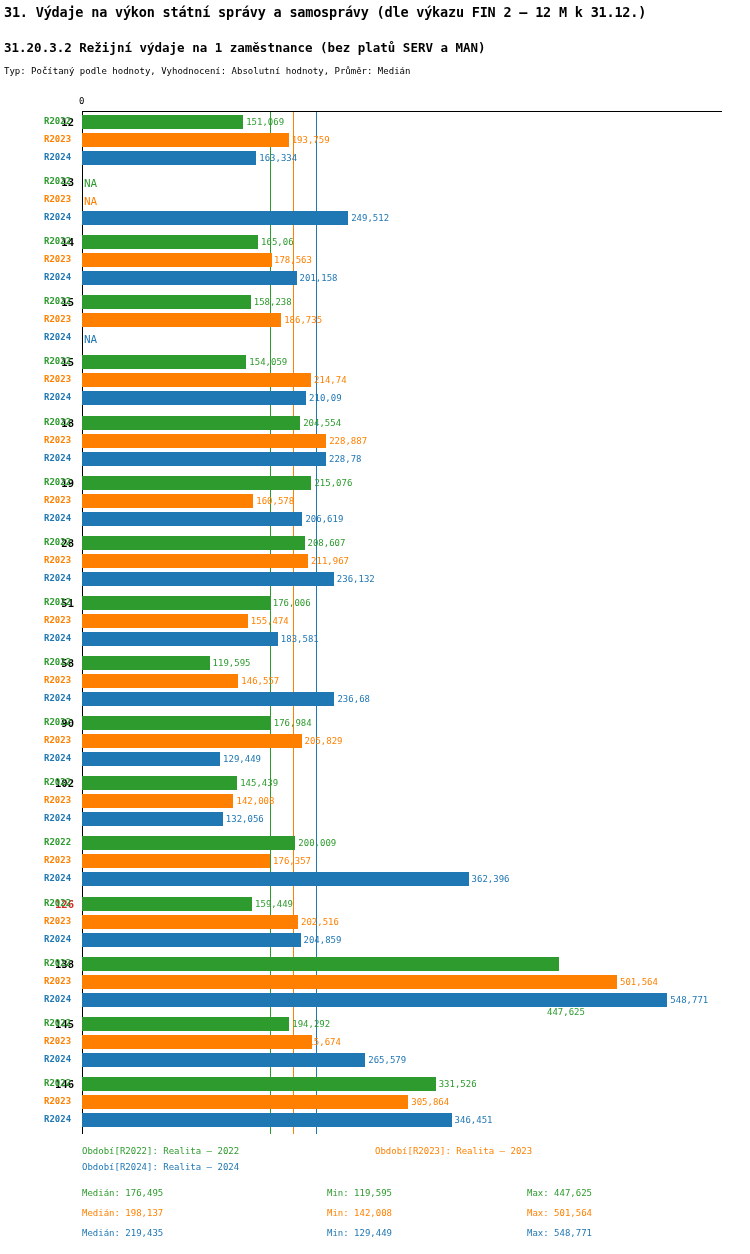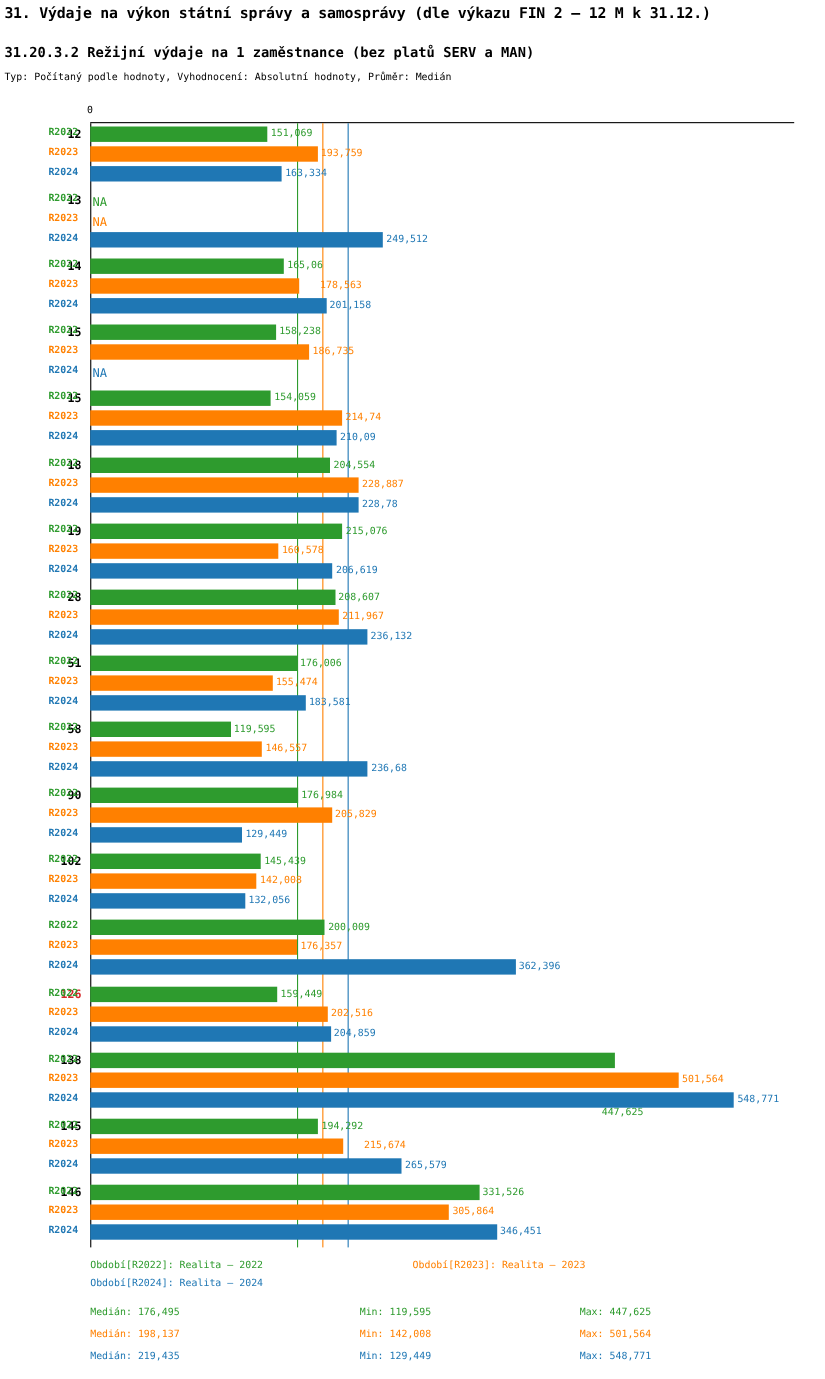--- a/index.html
+++ b/index.html
@@ -155,21 +155,21 @@
 <div class="group" style="top: 232.235px; height: 60.1176px;">
     <div class="glabel" style="top: 4px;">14</div>
     <div class="row" style="top: 2px; width: 640px;">
       <span class="serieslabel" style="color: rgb(46, 155, 46);">R2022</span>
       <div class="bar" style="width: 176.064px; background: rgb(46, 155, 46);"></div>
       <span class="valuelabel" style="left: 179.064px; color: rgb(46, 155, 46);">165,06</span>
     </div>
     <div class="row" style="top: 20px; width: 640px;">
       <span class="serieslabel" style="color: rgb(255, 128, 0);">R2023</span>
       <div class="bar" style="width: 190.467px; background: rgb(255, 128, 0);"></div>
-      <span class="valuelabel" style="left: 209px; color: rgb(255, 128, 0); text-align: center;">178,563</span>
+      <span class="valuelabel" style="left: 192px; color: rgb(255, 128, 0); text-align: center;">178,563</span>
     </div>
     <div class="row" style="top: 38px; width: 640px;">
       <span class="serieslabel" style="color: rgb(31, 119, 180);">R2024</span>
       <div class="bar" style="width: 214.569px; background: rgb(31, 119, 180);"></div>
       <span class="valuelabel" style="left: 217.569px; color: rgb(31, 119, 180);">201,158</span>
     </div>
   </div>
 <div class="group" style="top: 292.353px; height: 60.1176px;">
     <div class="glabel" style="top: 4px;">15</div>
     <div class="row" style="top: 2px; width: 640px;">
@@ -388,21 +388,21 @@
 <div class="group" style="top: 1013.76px; height: 60.1176px;">
     <div class="glabel" style="top: 4px;">145</div>
     <div class="row" style="top: 2px; width: 640px;">
       <span class="serieslabel" style="color: rgb(46, 155, 46);">R2022</span>
       <div class="bar" style="width: 207.245px; background: rgb(46, 155, 46);"></div>
       <span class="valuelabel" style="left: 210.245px; color: rgb(46, 155, 46);">194,292</span>
     </div>
     <div class="row" style="top: 20px; width: 640px;">
       <span class="serieslabel" style="color: rgb(255, 128, 0);">R2023</span>
       <div class="bar" style="width: 230.052px; background: rgb(255, 128, 0);"></div>
-      <span class="valuelabel" style="left: 249px; color: rgb(255, 128, 0);">215,674</span>
+      <span class="valuelabel" style="left: 221px; color: rgb(255, 128, 0);">215,674</span>
     </div>
     <div class="row" style="top: 38px; width: 640px;">
       <span class="serieslabel" style="color: rgb(31, 119, 180);">R2024</span>
       <div class="bar" style="width: 283.284px; background: rgb(31, 119, 180);"></div>
       <span class="valuelabel" style="left: 286.284px; color: rgb(31, 119, 180);">265,579</span>
     </div>
   </div>
 <div class="group" style="top: 1073.88px; height: 60.1176px;">
     <div class="glabel" style="top: 4px;">146</div>
     <div class="row" style="top: 2px; width: 640px;">

